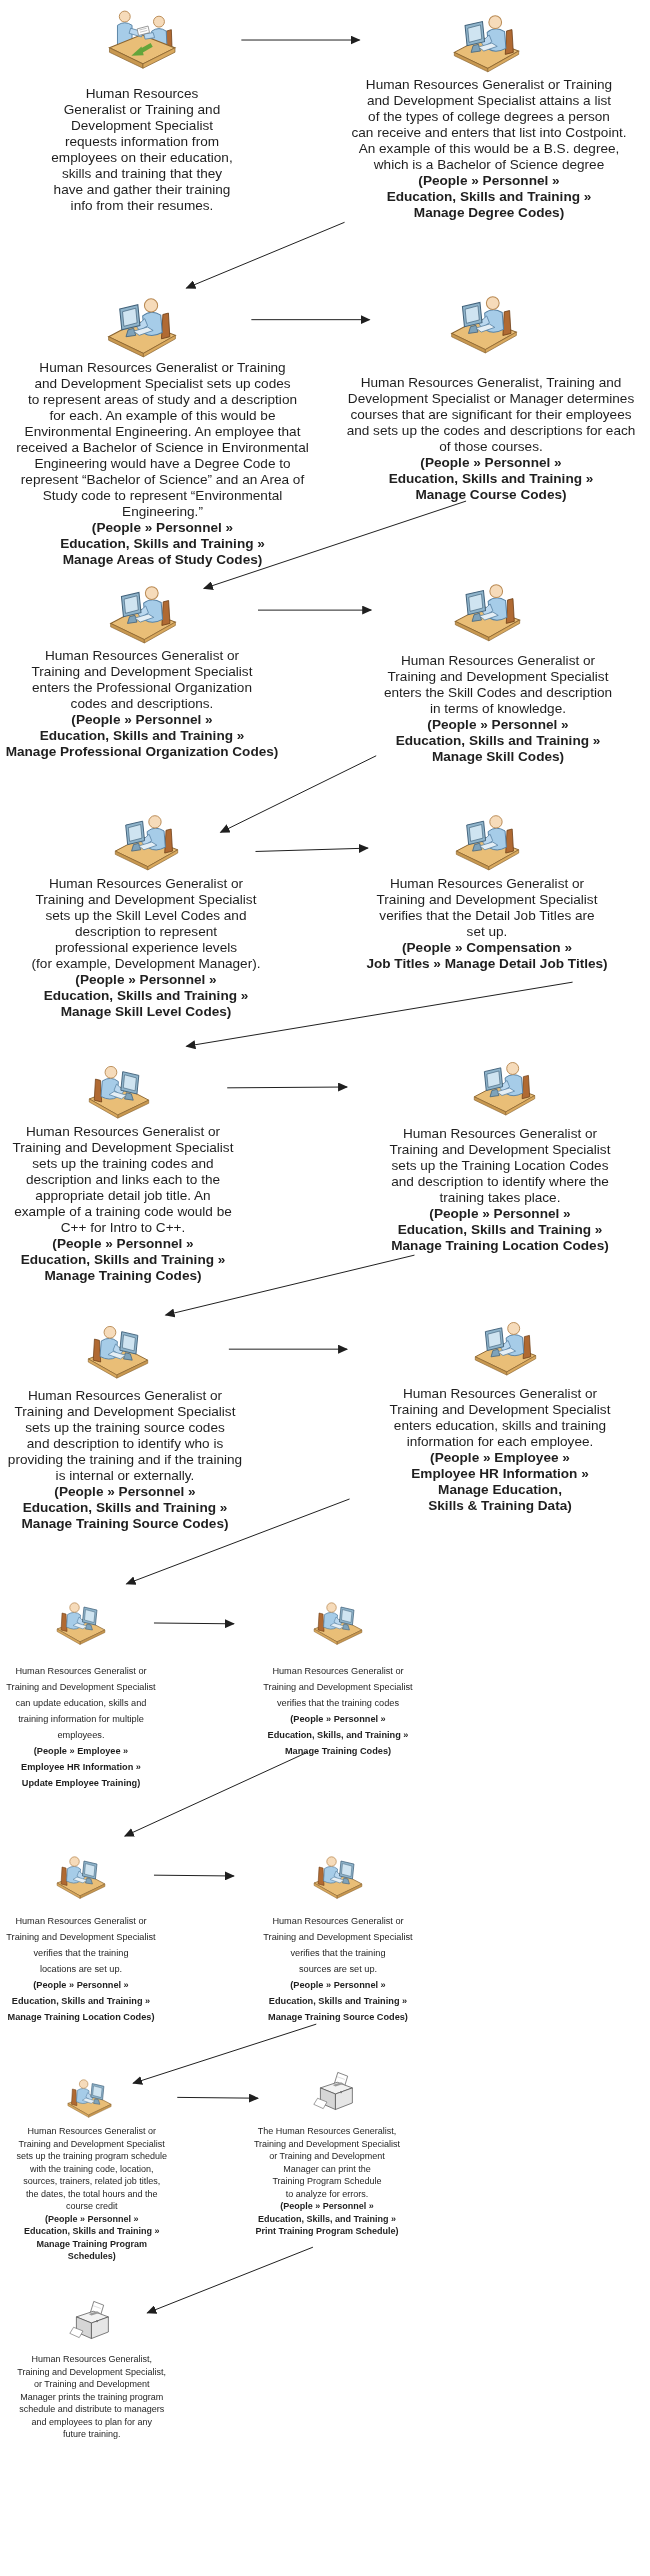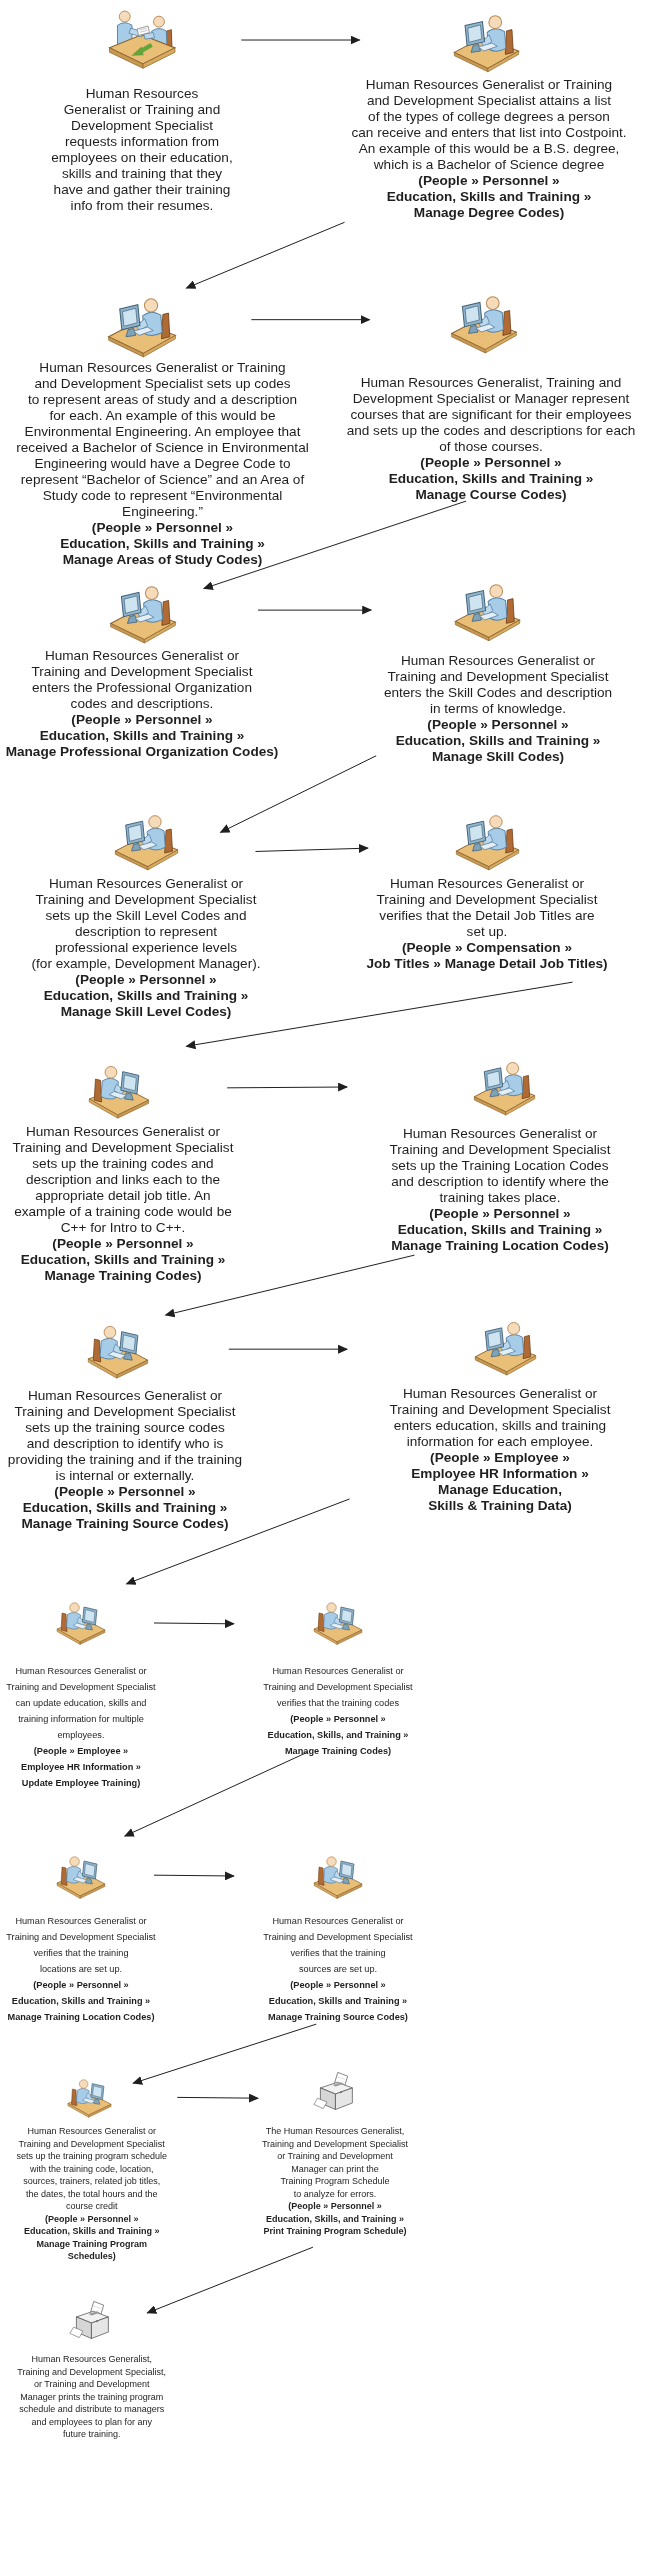--- a/index.html
+++ b/index.html
@@ -130,21 +130,21 @@
 represent “Bachelor of Science” and an Area of
 Study code to represent “Environmental
 Engineering.”</span><span class="path">(People » Personnel »
 Education, Skills and Training »
 Manage Areas of Study Codes)</span></div>
 
 <svg class="icon" style="left:450px;top:293px" width="68" height="62" viewBox="0 0 82 75">
     <use href="#sym-computer"></use>
   </svg>
 <div class="node-text u" style="left:316px;top:375px"><span class="desc">Human Resources Generalist, Training and
-Development Specialist or Manager represent
+Development Specialist or Manager determines
 courses that are significant for their employees
 and sets up the codes and descriptions for each
 of those courses.</span><span class="path">(People » Personnel »
 Education, Skills and Training »
 Manage Course Codes)</span></div>
 
 <svg class="icon" style="left:109px;top:583px" width="68" height="62" viewBox="0 0 82 75">
     <use href="#sym-computer"></use>
   </svg>
 <div class="node-text u" style="left:-33px;top:648px"><span class="desc">Human Resources Generalist or
@@ -282,21 +282,21 @@
 sources, trainers, related job titles,
 the dates, the total hours and the
 course credit</span><span class="path">(People » Personnel »
 Education, Skills and Training »
 Manage Training Program
 Schedules)</span></div>
 
 <svg class="icon" style="left:311px;top:2071px" width="47" height="47" viewBox="0 0 56 56">
     <use href="#sym-printer"></use>
   </svg>
-<div class="node-text l" style="left:235px;top:2125px"><span class="desc">The Human Resources Generalist,
+<div class="node-text l" style="left:227px;top:2125px"><span class="desc">The Human Resources Generalist,
 Training and Development Specialist
 or Training and Development
 Manager can print the
 Training Program Schedule
 to analyze for errors.</span><span class="path">(People » Personnel »
 Education, Skills, and Training »
 Print Training Program Schedule)</span></div>
 
 <svg class="icon" style="left:67px;top:2300px" width="47" height="47" viewBox="0 0 56 56">
     <use href="#sym-printer"></use>

